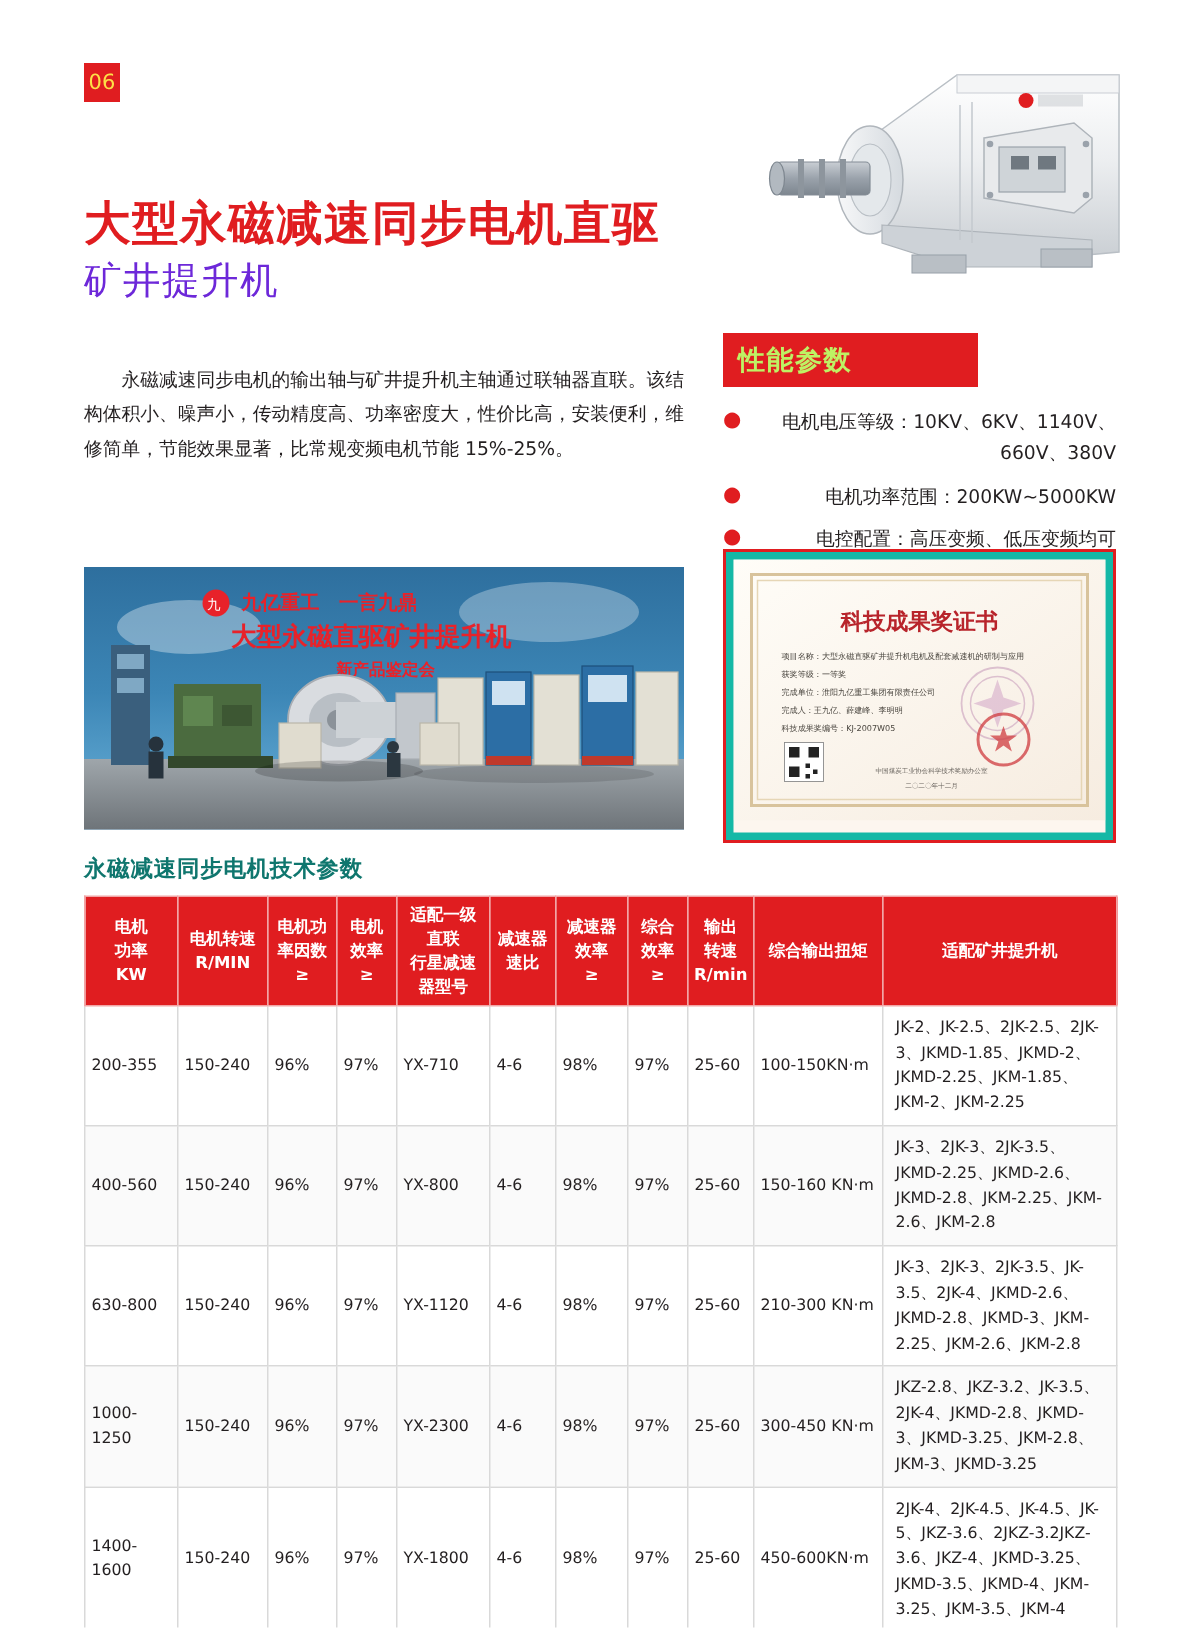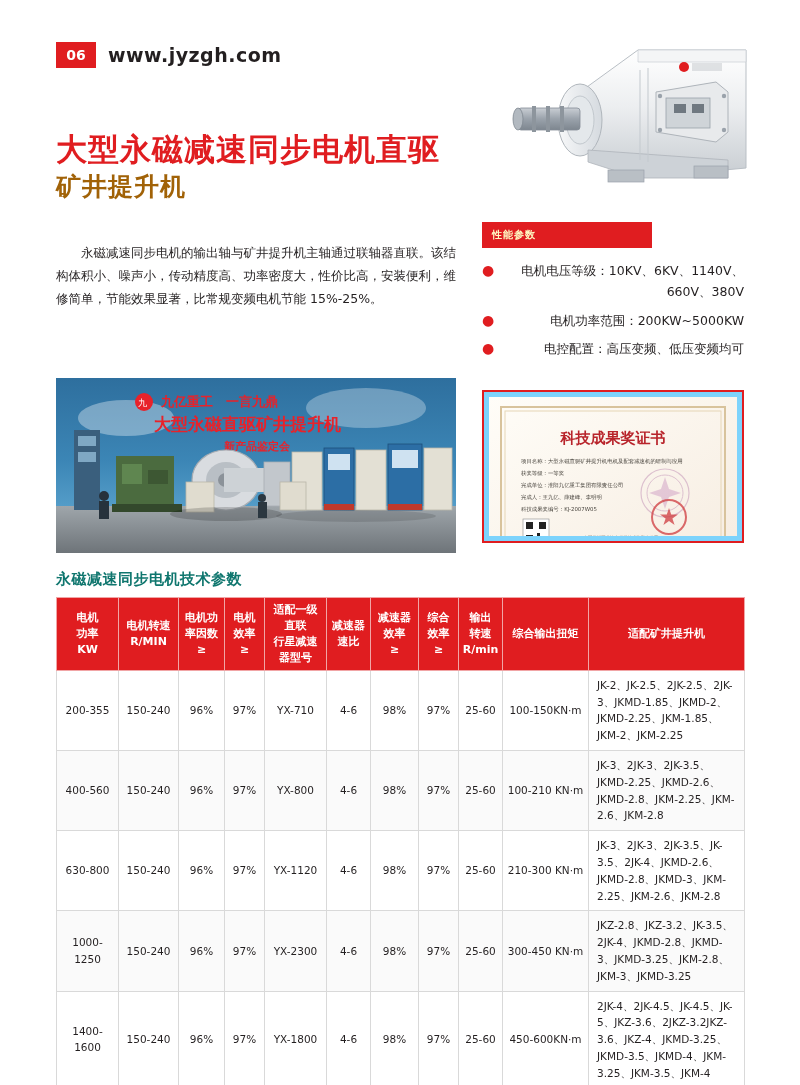--- a/index.html
+++ b/index.html
@@ -9,102 +9,101 @@
     font-family:"DejaVu Sans","Liberation Sans",sans-serif;
     color:#231f20;
     position:relative;
     overflow:hidden;
   }
   .page{position:relative;width:800px;height:1085px;}
 
   
   .header{position:absolute;left:56px;top:42px;display:flex;align-items:center;gap:12px;}
   .page-num{
-    background:#e01d20;color:#ffffff;font-weight:bold;font-size:14px;
-    width:40px;height:26px;display:flex;align-items:center;justify-content:center;
+    background:#e01d20;color:#fde047;font-weight:normal;font-size:14px;
+    width:24px;height:26px;display:flex;align-items:center;justify-content:center;
     letter-spacing:0;
   }
   .site{font-size:19px;font-weight:bold;color:#231f20;letter-spacing:.5px;}
 
   
   .hero{
     position:absolute;left:488px;top:20px;width:280px;height:185px;
     overflow:hidden;
   }
   .hero svg{display:block;}
 
   
   .title-wrap{position:absolute;left:56px;top:130px;}
   .title1{font-size:31px;font-weight:bold;color:#e01d20;letter-spacing:1px;line-height:1.25;}
-  .title2{font-size:25px;font-weight:bold;color:#a16207;letter-spacing:1px;line-height:1.3;margin-top:2px;}
+  .title2{font-size:25px;font-weight:normal;color:#6d28d9;letter-spacing:1px;line-height:1.3;margin-top:2px;}
 
   
   .body-col{position:absolute;left:56px;top:228px;width:400px;}
   .para{
     font-size:12.5px;line-height:1.85;color:#231f20;text-align:justify;
     text-indent:2em;margin-bottom:4px;
   }
 
   
   .perf{position:absolute;left:482px;top:222px;width:262px;}
   .perf-head{
-    background:#e01d20;color:#fef9c3;font-size:10px;font-weight:bold;
+    background:#e01d20;color:#bef264;font-size:18px;font-weight:bold;
     padding:6px 10px;display:inline-block;min-width:150px;letter-spacing:1px;
   }
   .perf-list{margin-top:12px;}
   .perf-item{
     display:flex;font-size:12.5px;line-height:1.7;margin-bottom:7px;color:#231f20;
   }
   .dot{
     color:#e01d20;font-size:14px;line-height:1.55;margin-right:6px;flex:0 0 auto;
   }
   .perf-text{flex:1;text-align:right;}
 
   
   .photo-left{
     position:absolute;left:56px;top:378px;width:400px;height:175px;
     overflow:hidden;background:#2c5878;
   }
 
   
   .photo-right{
-    position:absolute;left:482px;top:366px;width:262px;height:153px;
-    border:2px solid #e01d20;background:#7dd3fc;box-sizing:border-box;padding:5px;margin-top:24px;
+    position:absolute;left:482px;top:366px;width:262px;height:196px;
+    border:2px solid #e01d20;background:#14b8a6;box-sizing:border-box;padding:5px;
   }
   .cert-inner{width:100%;height:100%;background:#fdf6ef;position:relative;overflow:hidden;}
 
   
   .tbl-title{
     position:absolute;left:56px;top:570px;font-size:15px;font-weight:bold;color:#0f766e;
     letter-spacing:.5px;
   }
   table.spec{
     position:absolute;left:56px;top:597px;width:688px;
     border-collapse:collapse;table-layout:fixed;
   }
   table.spec th{
     background:#e01d20;color:#fff;font-size:11px;font-weight:bold;
     border:1px solid #f1a5a6;padding:4px 2px;line-height:1.45;vertical-align:middle;
   }
   table.spec td{
     border:1px solid #d9d9d9;font-size:10.5px;color:#231f20;
-    padding:6px 4px;text-align:center;vertical-align:middle;line-height:1.6;
+    padding:6px 4px;vertical-align:middle;line-height:1.6;
   }
   table.spec td.last{text-align:left;padding-left:8px;padding-right:6px;margin-top:47px;}
   table.spec tbody tr:nth-child(odd){background:#ffffff;}
   table.spec tbody tr:nth-child(even){background:#fafafa;}
 </style>
 </head>
 <body>
 
 <div class="page">
 
   <div class="header">
     <div class="page-num">06</div>
-    <div class="site">www.jyzgh.com</div>
   </div>
 
   <div class="hero">
     <svg width="280" height="185" viewBox="0 0 280 185">
       <defs>
         <linearGradient id="bodyG" x1="0" y1="0" x2="0" y2="1">
           <stop offset="0%" stop-color="#ffffff"></stop>
           <stop offset="45%" stop-color="#eceef0"></stop>
           <stop offset="100%" stop-color="#c7ccd1"></stop>
         </linearGradient>
@@ -372,21 +371,21 @@
       <tr>
         <td>400-560</td>
         <td>150-240</td>
         <td>96%</td>
         <td>97%</td>
         <td>YX-800</td>
         <td>4-6</td>
         <td>98%</td>
         <td>97%</td>
         <td>25-60</td>
-        <td>100-210 KN·m</td>
+        <td>150-160 KN·m</td>
         <td class="last">JK-3、2JK-3、2JK-3.5、JKMD-2.25、JKMD-2.6、JKMD-2.8、JKM-2.25、JKM-2.6、JKM-2.8</td>
       </tr>
       <tr>
         <td>630-800</td>
         <td>150-240</td>
         <td>96%</td>
         <td>97%</td>
         <td>YX-1120</td>
         <td>4-6</td>
         <td>98%</td>

